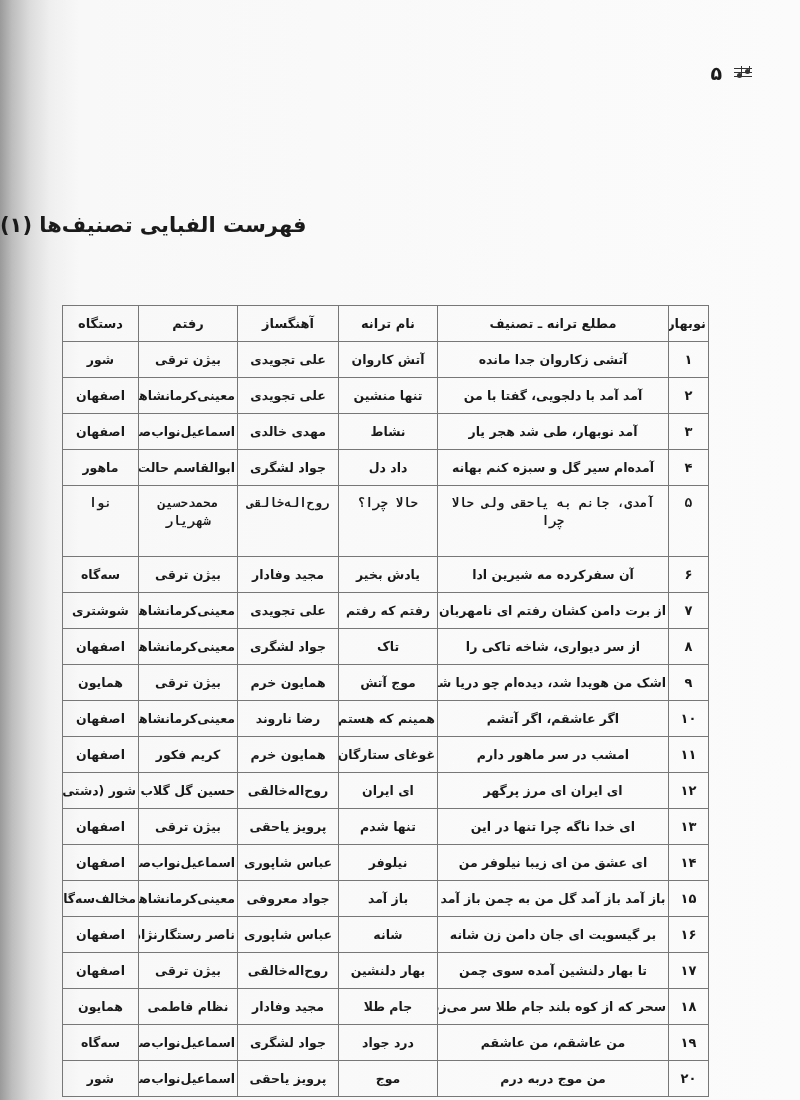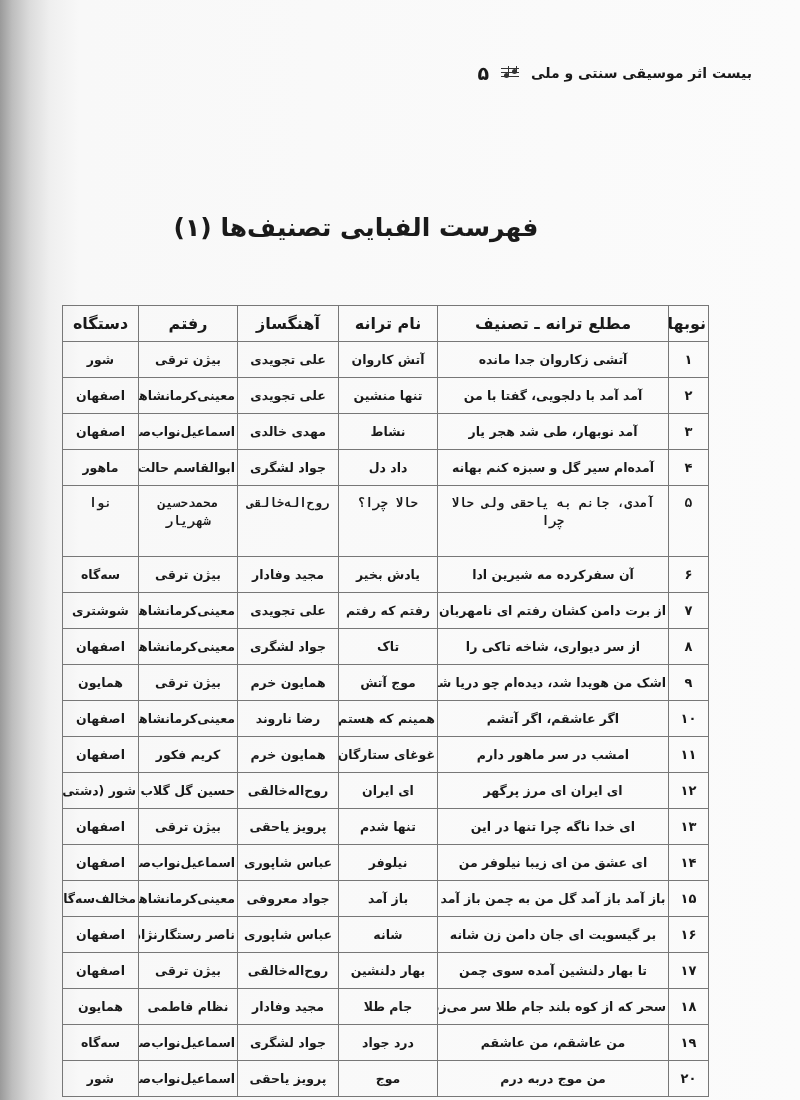--- a/index.html
+++ b/index.html
@@ -12,52 +12,51 @@
     .running-head {
       position: absolute; top: 62px; right: 48px;
       display: flex; flex-direction: row-reverse; align-items: center; gap: 12px;
       direction: rtl;
     }
     .page-num { font-size: 19px; font-weight: bold; }
     .ornament { display: inline-block; width: 18px; height: 14px; position: relative; }
     .ornament span { position: absolute; background: #333; }
     .book-title { font-size: 14px; font-weight: bold; }
     .list-title {
-      position: absolute; top: 213px; left: 0; width: 712px; text-align: center;
-      font-size: 25px; font-weight: bold; direction: rtl;
+      position: absolute; top: 213px; left: 0; width: 712px; text-align: left;
+      font-size: 21px; font-weight: bold; direction: rtl;
     }
     table.songs {
       position: absolute; top: 305px; left: 62px; width: 646px;
       border-collapse: collapse; direction: rtl; table-layout: fixed;
       font-size: 12.5px; font-weight: bold;
     }
     table.songs th, table.songs td {
       border: 1px solid #777; text-align: center; vertical-align: top;
       padding: 9px 2px 0 2px; height: 26px; line-height: 18px;
       overflow: hidden; white-space: nowrap;
     }
-    table.songs th { font-size: 16px; height: 26px; }
+    table.songs th { font-size: 13px; height: 26px; }
     table.songs td.tall { height: 61px; white-space: normal; font-family: Liberation Mono, monospace; }
     td.num { font-size: 13px; }
   </style>
 </head>
 <body>
 
 <div class="running-head">
   <span class="page-num">۵</span>
   <span class="ornament">
     <span style="left:0;top:2px;width:18px;height:1px;"></span>
     <span style="left:0;top:6px;width:18px;height:1px;"></span>
     <span style="left:0;top:10px;width:18px;height:1px;"></span>
     <span style="left:3px;top:7px;width:5px;height:5px;border-radius:50%;"></span>
     <span style="left:11px;top:3px;width:5px;height:5px;border-radius:50%;"></span>
     <span style="left:7px;top:0;width:1px;height:10px;"></span>
     <span style="left:15px;top:0;width:1px;height:6px;"></span>
   </span>
-  <span class="book-title">بیست اثر موسیقی سنتی و ملی</span>
 </div>
 
 <div class="list-title">فهرست الفبایی تصنیف‌ها (۱)</div>
 
 <table class="songs">
   <colgroup>
     <col style="width:40px">
     <col style="width:231px">
     <col style="width:99px">
     <col style="width:101px">

